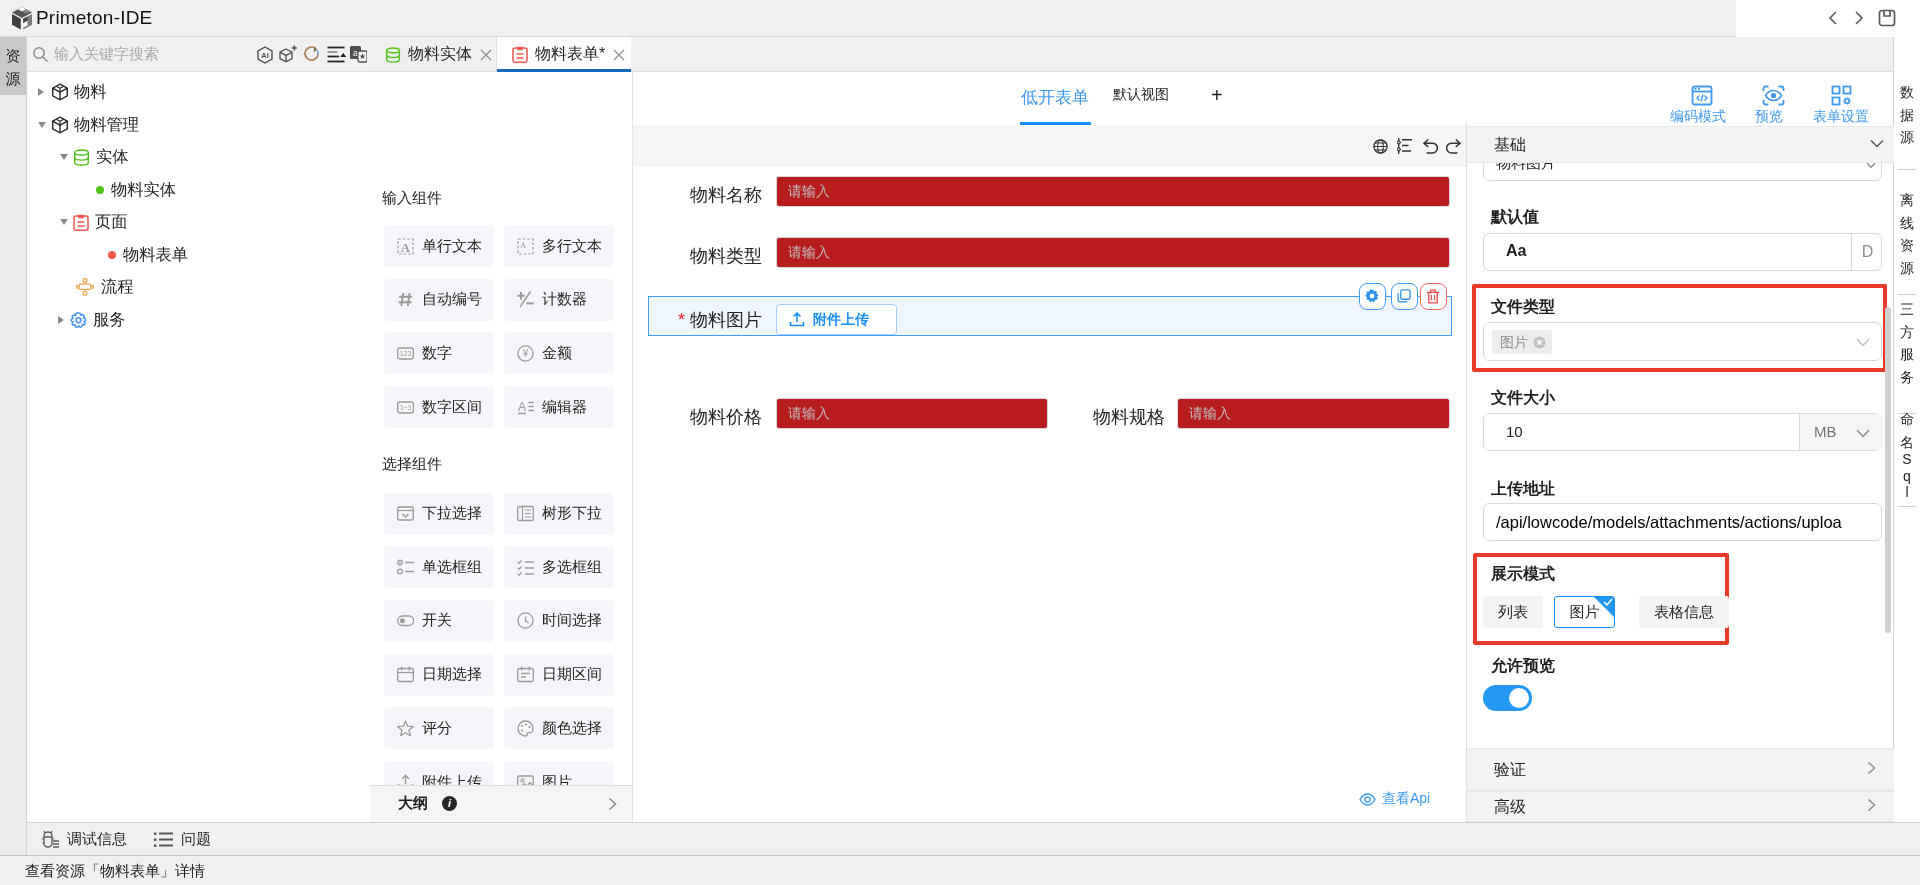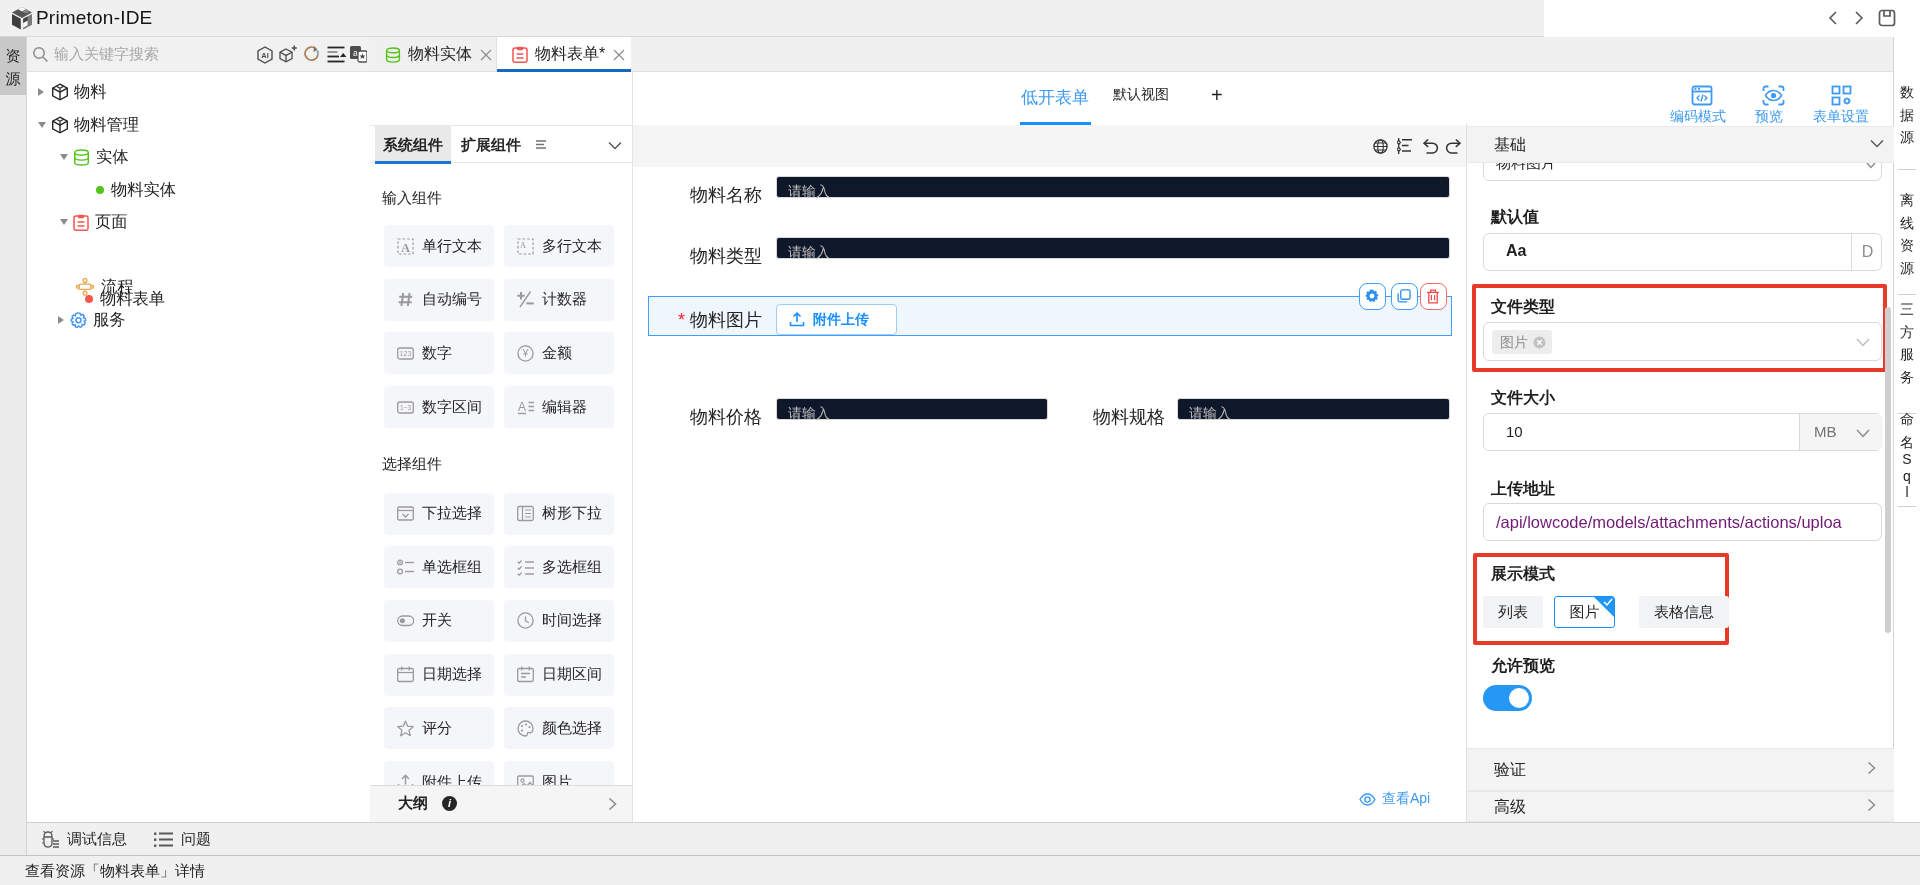--- a/index.html
+++ b/index.html
@@ -1,21 +1,21 @@
 <!DOCTYPE html>
 <html><head>
 <meta charset="utf-8">
 <style>
 * { margin:0; padding:0; box-sizing:border-box; }
 html,body { width:1920px; height:885px; overflow:hidden; }
 body { font-family:"Liberation Sans",sans-serif; position:relative; background:#fff; color:#1f1f1f; }
 .abs { position:absolute; }
 svg { display:block; }
 
-#topbar { left:0; top:0; width:1544px; height:37px; background:#f0f0f0; border-bottom:1px solid #d9d9d9; }
+#topbar { left:0; top:0; width:1736px; height:37px; background:#f0f0f0; border-bottom:1px solid #d9d9d9; }
 #topbar .title { position:absolute; left:36px; top:7px; font-size:19px; color:#141414; letter-spacing:0.2px; }
 
 #actstrip { left:0; top:37px; width:27px; height:818px; background:#ececec; border-right:1px solid #d4d4d4; }
 #actstrip .active { position:absolute; left:0; top:0; width:26px; height:58px; background:#c8c8c8; }
 #actstrip .vtxt { position:absolute; left:0; top:7px; width:26px; text-align:center; font-size:15px; color:#1f1f1f; line-height:23px; }
 
 #leftpanel { left:27px; top:37px; width:343px; height:785px; background:#fff; }
 #searchrow { position:absolute; left:0; top:0; width:343px; height:35px; background:#f1f1f1; border-bottom:1px solid #e0e0e0; }
 #searchrow .ph { position:absolute; left:54px; top:8px; font-size:15px; color:#a8a8a8; }
 .treerow { position:absolute; height:26px; display:flex; align-items:center; font-size:16.3px; color:#1f1f1f; }
@@ -35,21 +35,21 @@
 #palhead .t2 { position:absolute; left:86px; top:0; width:70px; height:37px; font-size:15px; font-weight:bold; text-align:center; line-height:37px; color:#262626; }
 .sectitle { position:absolute; left:12px; font-size:15px; font-weight:500; color:#1f1f1f; }
 .palbtn { position:absolute; width:110px; height:42px; background:#f5f6fa; border-radius:4px; display:flex; align-items:center; font-size:15px; color:#262626; }
 .palbtn .ic { margin-left:13px; margin-right:8px; width:17px; height:17px; flex:none; }
 #palfoot { position:absolute; left:0; top:713px; width:262px; height:37px; background:#f5f5f5; border-top:1px solid #dcdcdc; }
 
 #cheader { left:633px; top:72px; width:1260px; height:53px; background:#fff; }
 #ctoolbar { left:633px; top:125px; width:833px; height:42px; background:#f5f5f5; }
 #canvas { left:633px; top:167px; width:833px; height:655px; background:#fff; }
 .flabel { position:absolute; font-size:18px; color:#262626; text-align:right; }
-.finput { position:absolute; height:22px; border:1px solid #d9d9d9; border-radius:3px; background:#0f172a; font-size:14px; color:#bfbfbf; line-height:29px; padding-left:11px; }
+.finput { position:absolute; height:31px; border:1px solid #d9d9d9; border-radius:3px; background:#b91c1c; font-size:14px; color:#bfbfbf; line-height:29px; padding-left:11px; }
 
 #rpanel { left:1466px; top:123px; width:427px; height:699px; background:#fff; border-left:1px solid #e0e0e0; }
 .rphead { position:absolute; left:0; width:427px; height:37px; background:#f3f3f3; border-top:1px solid #e8e8e8; border-bottom:1px solid #e8e8e8; font-size:16px; font-weight:400; color:#262626; z-index:2; }
 .rpchev { z-index:3; }
 .rlabel { position:absolute; left:16px; font-size:16px; font-weight:bold; color:#1f1f1f;padding-left:8px; }
 .rinput { position:absolute; left:16px; width:399px; height:38px; border:1px solid #d9d9d9; border-radius:6px; background:#fff; }
 .redbox { position:absolute; border:4px solid #e83a28; border-radius:2px; }
 
 #rstrip { left:1893px; top:37px; width:27px; height:818px; background:#fff; border-left:1px solid #d4d4d4; }
 #rstrip .vt { position:absolute; left:0; width:26px; text-align:center; font-size:14px; color:#1f1f1f; line-height:22.5px; }
@@ -157,21 +157,21 @@
         </svg>
       </span>实体</div>
   <div class="treerow" style="left:69px;top:140px;"><span class="dot" style="background:#52c41a;margin-right:7px"></span>物料实体</div>
   <div class="treerow" style="left:33px;top:172px;"><span class="arr-d" style="margin-right:5px"></span><span id="ic-page" style="margin-right:6px">
         <svg width="16" height="17" viewBox="0 0 16 17" style="display:block">
           <rect x="1" y="2" width="14" height="14.2" rx="2" stroke="#f5564e" stroke-width="1.5" fill="none"></rect>
           <rect x="5" y="0.8" width="6" height="3.4" rx="1" fill="#f5564e"></rect>
           <path d="M4.5 8 H11.5 M4.5 12 H11.5" stroke="#f5564e" stroke-width="1.5"></path>
         </svg>
       </span>页面</div>
-  <div class="treerow" style="left:58px;top:205px;margin-top:44px;"><span class="dot" style="background:#f5564e;margin-right:7px"></span>物料表单</div>
+  <div class="treerow" style="left:81px;top:205px;"><span class="dot" style="background:#f5564e;margin-right:7px"></span>物料表单</div>
   <div class="treerow" style="left:49px;top:237px;"><span id="ic-flow" style="margin-right:7px">
         <svg width="18" height="18" viewBox="0 0 18 18" style="display:block">
           <circle cx="9" cy="2.4" r="1.9" stroke="#e8a84e" stroke-width="1.3" fill="none"></circle>
           <path d="M9 4.3 V6.2 M9 11.4 V13.4" stroke="#e8a84e" stroke-width="1.3"></path>
           <rect x="3" y="6.2" width="12" height="5.2" rx="1.2" stroke="#e8a84e" stroke-width="1.3" fill="none"></rect>
           <rect x="0.6" y="7.6" width="2.4" height="2.4" fill="#fff" stroke="#e8a84e" stroke-width="1.2"></rect>
           <rect x="15" y="7.6" width="2.4" height="2.4" fill="#fff" stroke="#e8a84e" stroke-width="1.2"></rect>
           <circle cx="9" cy="15.3" r="1.9" stroke="#e8a84e" stroke-width="1.3" fill="none"></circle>
         </svg>
       </span>流程</div>
@@ -203,31 +203,20 @@
           <path d="M4.5 8 H11.5 M4.5 12 H11.5" stroke="#f5564e" stroke-width="1.5"></path>
         </svg>
       </span>物料表单*<svg class="tabx-svg" style="margin-left:8px" width="12" height="12" viewBox="0 0 12 12">
         <path d="M1 1 L11 11 M11 1 L1 11" stroke="#8c8c8c" stroke-width="1.2"></path>
       </svg>
   </div>
   <div id="tab2underline"></div>
 </div>
 
 <div class="abs" id="palette">
-  <div id="palhead">
-    <div class="t1">系统组件</div>
-      <div class="t1u"></div>
-    <div class="t2">扩展组件</div>
-    <svg class="abs" style="left:166px;top:14px" width="10" height="9" viewBox="0 0 10 9">
-        <path d="M0 1 H10 M0 4.5 H8 M0 8 H10" stroke="#737373" stroke-width="1.4"></path>
-      </svg>
-    <svg class="abs" style="left:238px;top:15px" width="14" height="9" viewBox="0 0 14 9">
-        <path d="M1 1.5 L7 7.5 L13 1.5" stroke="#595959" stroke-width="1.5" fill="none"></path>
-      </svg>
-  </div>
   <div class="sectitle" style="top:117px">输入组件</div>
   <div class="sectitle" style="top:383px">选择组件</div>
   <div id="palbtns">
       <div class="palbtn" style="left:14px;top:153px"><span class="ic" id="pic00">
           <svg width="17" height="17" viewBox="0 0 17 17" style="display:block">
             <rect x="1" y="1" width="15" height="15" fill="none" stroke="#9a9a9a" stroke-width="1.2" stroke-dasharray="2.6 2"></rect>
             <text x="8.5" y="13.5" font-size="12.5" font-weight="bold" fill="#9a9a9a" text-anchor="middle" font-family="Liberation Serif,serif">A</text>
           </svg>
         </span>单行文本</div>
       <div class="palbtn" style="left:134px;top:153px"><span class="ic" id="pic01">
@@ -504,21 +493,21 @@
   <div class="rlabel" style="top:265px">文件大小</div>
   <div class="rinput" style="top:290px">
     <div class="abs" style="left:22px;top:9px;font-size:15px;color:#1f1f1f">10</div>
     <div class="abs" style="left:315px;top:0;width:84px;height:36px;background:#f5f5f5;border-left:1px solid #d9d9d9;border-radius:0 6px 6px 0;color:#737373;font-size:15px;line-height:36px;padding-left:14px">MB</div>
     <svg class="abs" style="left:372px;top:15px" width="14" height="9" viewBox="0 0 14 9">
         <path d="M1 1 L7 7.5 L13 1" stroke="#8c8c8c" stroke-width="1.5" fill="none"></path>
       </svg>
   </div>
   <div class="rlabel" style="top:356px">上传地址</div>
   <div class="rinput" style="top:380px;overflow:hidden">
-    <div class="abs" style="left:12px;top:9px;font-size:16.5px;color:#701a75;white-space:nowrap">/api/lowcode/models/attachments/actions/uploa</div>
+    <div class="abs" style="left:12px;top:9px;font-size:16.5px;color:#000000;white-space:nowrap">/api/lowcode/models/attachments/actions/uploa</div>
   </div>
   <div class="redbox" style="left:6px;top:430px;width:256px;height:92px"></div>
   <div class="rlabel" style="top:441px">展示模式</div>
   <div class="abs" style="left:16px;top:473px;width:60px;height:32px;background:#f2f3f5;border-radius:3px;font-size:15px;text-align:center;line-height:32px;color:#1f1f1f">列表</div>
   <div class="abs" style="left:87px;top:473px;width:61px;height:32px;background:#fff;border:1px solid #1890ff;border-radius:3px;font-size:15px;text-align:center;line-height:30px;color:#1f1f1f;overflow:hidden">图片
     <div class="abs" style="right:-1px;top:-1px;width:0;height:0;border-top:22px solid #2196f3;border-left:22px solid transparent"></div>
     <svg class="abs" style="right:1px;top:1px" width="10" height="9" viewBox="0 0 10 9">
         <path d="M1 4 L4 7 L9 1" stroke="#fff" stroke-width="1.5" fill="none"></path>
       </svg>
   </div>

